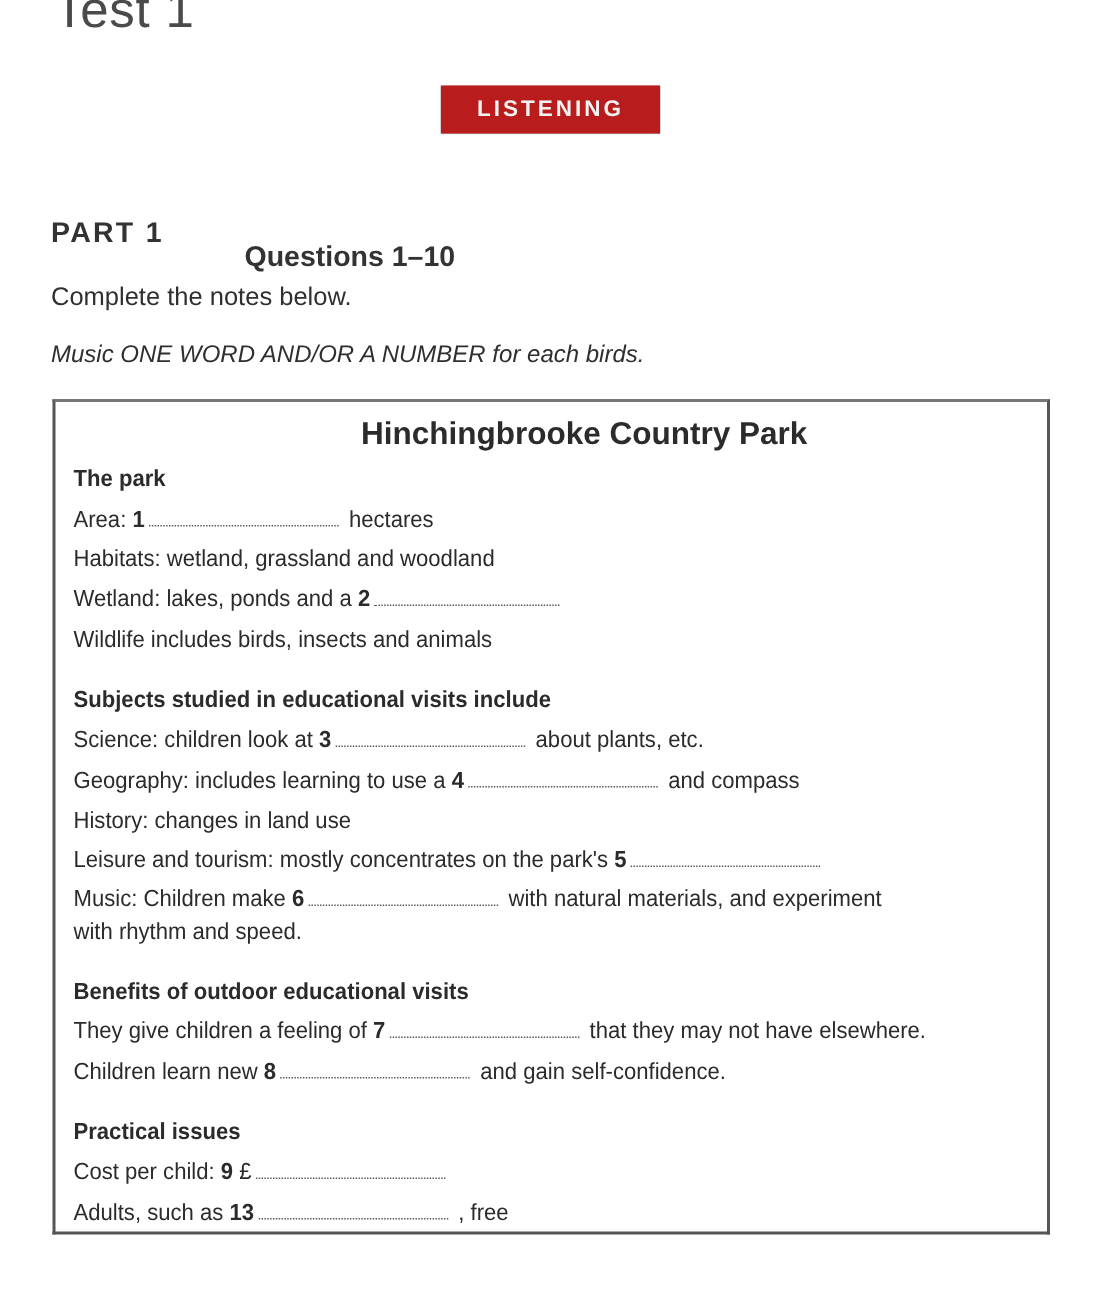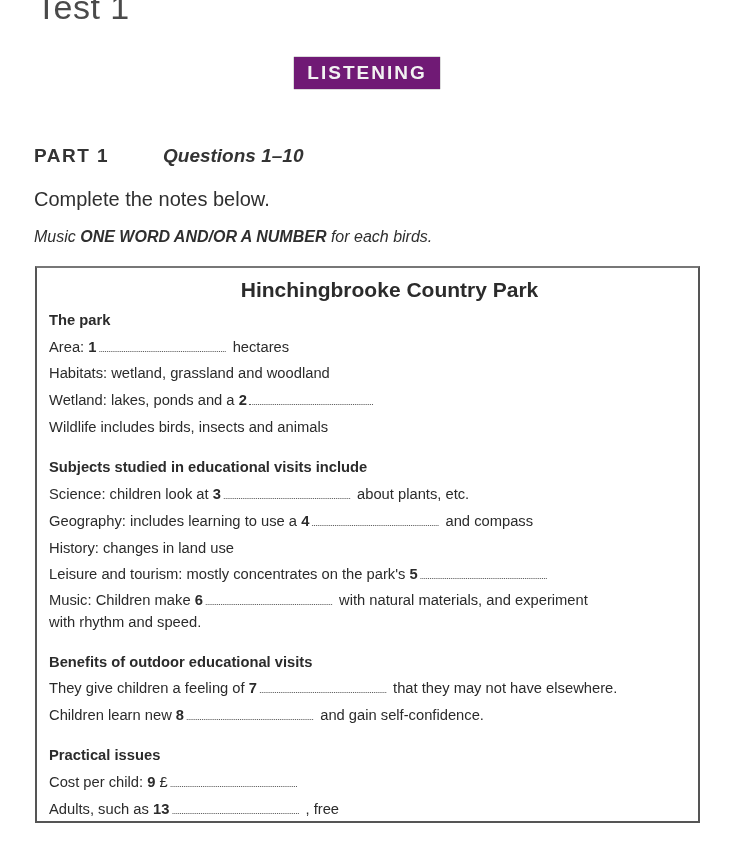--- a/index.html
+++ b/index.html
@@ -1,27 +1,27 @@
 <!DOCTYPE html>
 <html><head>
 <meta charset="utf-8">
 <style>
   html, body { margin: 0; padding: 0; background: #ffffff; }
   body { width: 730px; height: 865px; position: relative; overflow: hidden;
          font-family: "Liberation Sans", sans-serif; color: #2a2a2a; }
   .test-title { position: absolute; left: 36px; top: -12px; font-size: 34px; color: #4a4a4a; margin: 0; font-weight: normal; letter-spacing: 0.5px; }
   .badge { position: absolute; left: 294px; top: 57px; width: 146px; height: 32px;
-           background: #701a75; color: #f2f2f2; font-weight: bold; font-size: 19px;
+           background: #b91c1c; color: #f2f2f2; font-weight: bold; font-size: 15px;
            letter-spacing: 2px; text-align: center; line-height: 32px; box-shadow: 0 0 1px #333; }
   .part-row { position: absolute; left: 34px; top: 145px; font-size: 19px; font-weight: bold; color: #333; }
   .part-label { letter-spacing: 1.5px; text-align: right; }
-  .part-questions { position: absolute; left: 129px; top: 0; font-style: italic; white-space: nowrap; letter-spacing: 0px; }
-  .instr1 { position: absolute; left: 34px; top: 188px; font-size: 20px; color: #2f2f2f; }
+  .part-questions { position: absolute; left: 129px; top: 16px; white-space: nowrap; letter-spacing: 0px; }
+  .instr1 { position: absolute; left: 34px; top: 188px; font-size: 17px; color: #2f2f2f; }
   .instr2 { position: absolute; left: 34px; top: 228px; font-size: 16px; font-style: italic; color: #2f2f2f; }
-  .instr2 b { font-weight: bold; text-align: center; }
+  .instr2 b { font-weight: normal; text-align: center; }
   .notes-box { position: absolute; left: 35px; top: 266px; width: 665px; height: 557px;
                border: 2px solid #555; border-top-color: #777; box-sizing: border-box; }
   .notes-title { position: absolute; left: 0; right: 0; top: 10px; text-align: center;
                  font-size: 21px; font-weight: bold; color: #2b2b2b; padding-left: 44px; }
   .line { position: absolute; left: 12px; font-size: 15.5px; color: #2b2b2b; white-space: nowrap;
           font-family: "Liberation Sans", sans-serif; transform: scaleX(0.95); transform-origin: left; }
   .heading { font-weight: bold; }
   .qnum { font-weight: bold; }
   .blank { display: inline-block; width: 133px; height: 12px; border-bottom: 1px dotted #555; margin: 0 3px; vertical-align: baseline; }
   .blank.sm { width: 130px; }

